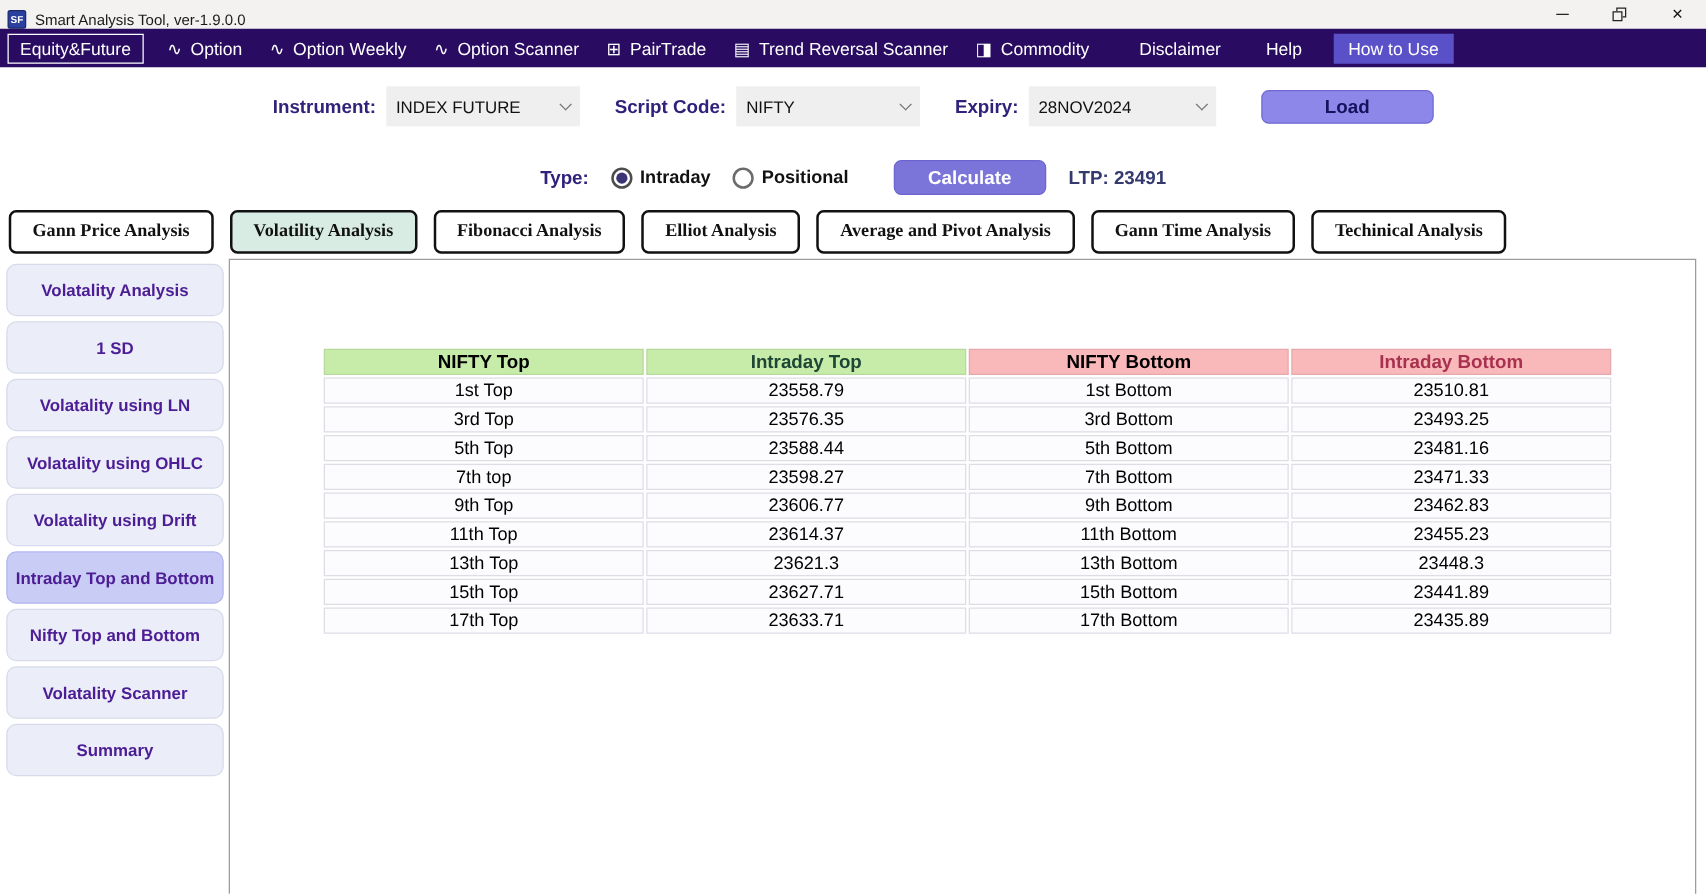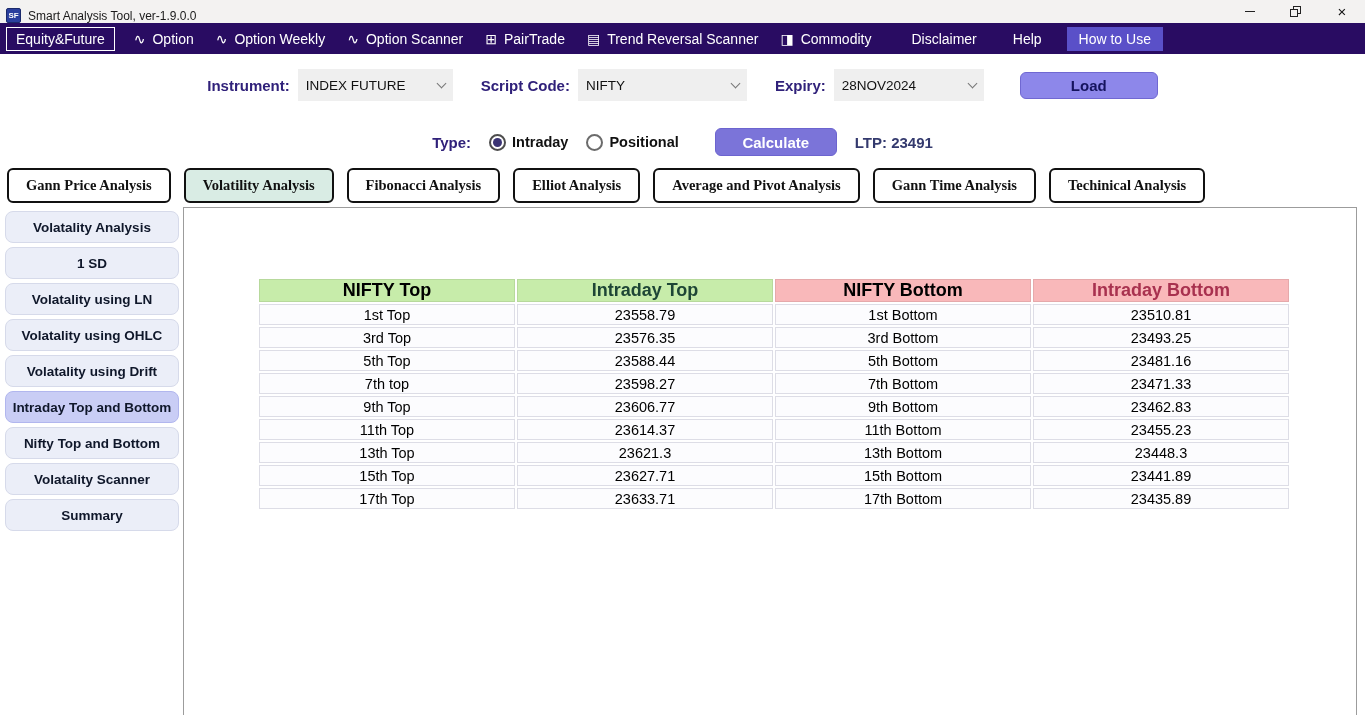--- a/index.html
+++ b/index.html
@@ -32,21 +32,21 @@
   .menu-item:nth-child(8) { margin-left:18px; }
   .menu-item:nth-child(9) { margin-left:14px; }
   .menu-item:nth-child(10) { margin-left:14px; }
 
   
   .row1 { height:62px; display:flex; align-items:center; justify-content:center; background:#fff; }
   .ctl-label { color:#30217a; font-size:15px; font-weight:bold; margin-right:8px; white-space:nowrap; }
   .dropdown { background:#efefef; height:27px; display:flex; align-items:center; justify-content:space-between;
               padding:16px 8px; font-size:13.5px; color:#111; }
   .dd-instrument { width:155px; margin-right:28px; }
-  .dd-script { width:169px; margin-right:28px; }
+  .dd-script { width:147px; margin-right:28px; }
   .dd-expiry { width:150px; margin-right:36px; }
   .chev { width:7px; height:7px; border-right:1.5px solid #777; border-bottom:1.5px solid #777;
           transform:rotate(45deg); margin-top:-4px; flex:0 0 auto; }
   .load-btn { width:138px; height:27px; background:var(--load-button,#8d87ea); border:1px solid #7068d2;
               border-radius:6px; color:#15135e; font-size:15px; font-weight:bold;
               display:flex; align-items:center; justify-content:center; }
 
   .row2 { height:52px; display:flex; align-items:center; justify-content:center; background:#fff; }
   .radio { display:flex; align-items:center; gap:6px; margin-right:18px; }
   .radio-circle { width:17px; height:17px; border-radius:50%; border:2px solid #6b6b6b; position:relative;
@@ -63,29 +63,29 @@
   
   .tabrow { height:39px; display:flex; gap:13px; padding-left:7px; align-items:flex-start; background:#fff; }
   .tab { height:35px; border:2px solid #111; border-radius:6px; background:#fff; display:flex;
          align-items:center; justify-content:center; padding:0 17px; font-size:14.5px; font-weight:bold;
          color:#111; white-space:nowrap;font-family:Liberation Serif, serif; }
   .tab.active { background:var(--active-tab,#d9ece4); }
 
   
   .main { position:relative; height:508px; background:#fff; }
   .sidebar { position:absolute; left:5px; top:4px; width:174px; }
-  .side-btn { height:32px; margin-bottom:4px; background:#ebeef8; border:1px solid #d6daea; border-radius:8px;
+  .side-btn { height:42px; margin-bottom:4px; background:#ebeef8; border:1px solid #d6daea; border-radius:8px;
               display:flex; align-items:center; justify-content:center; font-size:13.5px; font-weight:bold;
-              color:#0f172a; white-space:nowrap; overflow:hidden; }
+              color:#4c1d95; white-space:nowrap; overflow:hidden; }
   .side-btn.selected { background:#c9cdf5; border-color:#b1b6ee; }
 
   .panel { position:absolute; left:183px; top:0; width:1174px; height:520px; border:1px solid #9c9c9c;
            background:#fff; }
   .grid { position:absolute; left:73px; top:69px; border-collapse:separate; border-spacing:2px; }
-  .grid th { width:256px; height:21px; font-size:18px; font-weight:bold; text-align:center;
+  .grid th { width:256px; height:21px; font-size:15px; font-weight:bold; text-align:center;
              border:1px solid rgba(0,0,0,0.08); }
   .grid th.green { background:var(--green-header,#c7ecaa); }
   .grid th.pink  { background:var(--pink-header,#f9b8ba); }
   .grid td { width:256px; height:21px; background:#fcfcfe; border:1px solid #dddde6; text-align:center;
              font-size:14.5px; color:#000; }
 </style>
 </head>
 <body>
 
 <div class="titlebar">

